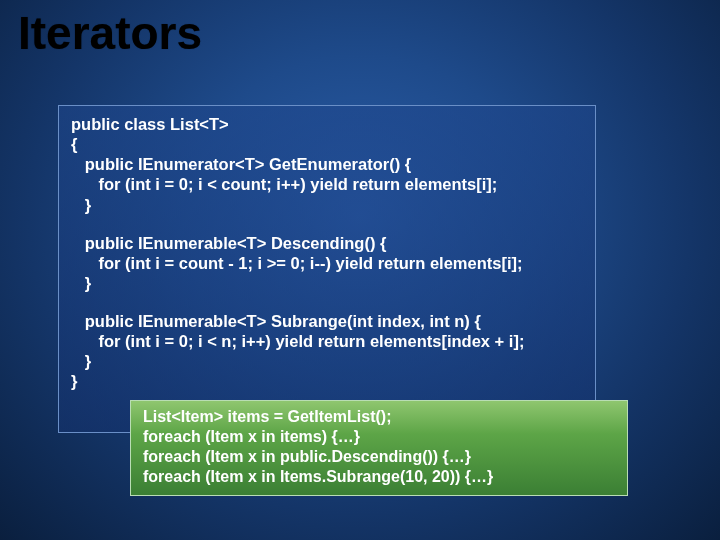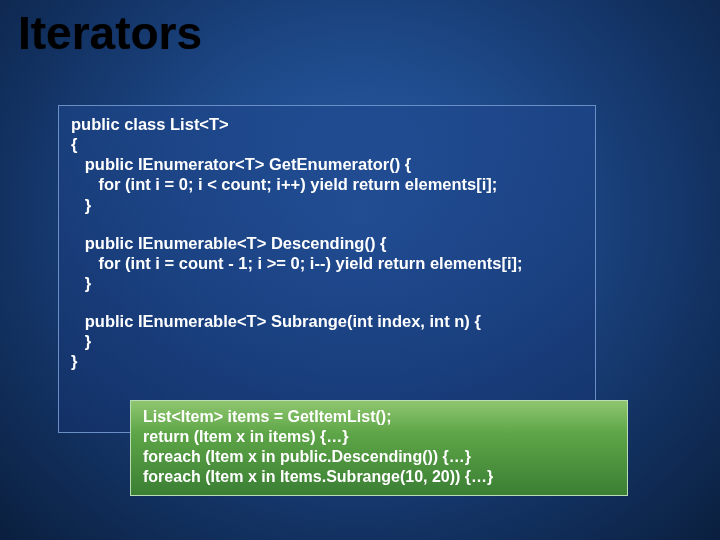--- a/index.html
+++ b/index.html
@@ -69,24 +69,25 @@
     <div class="code-line">{</div>
     <div class="code-line">   public IEnumerator&lt;T&gt; GetEnumerator() {</div>
     <div class="code-line">      for (int i = 0; i &lt; count; i++) yield return elements[i];</div>
     <div class="code-line">   }</div>
     <div class="blank"></div>
     <div class="code-line">   public IEnumerable&lt;T&gt; Descending() {</div>
     <div class="code-line">      for (int i = count - 1; i &gt;= 0; i--) yield return elements[i];</div>
     <div class="code-line">   }</div>
     <div class="blank"></div>
     <div class="code-line">   public IEnumerable&lt;T&gt; Subrange(int index, int n) {</div>
+    <div class="code-line">      for (int i = 0; i &lt; n; i++) yield return elements[index + i];</div>
     <div class="code-line">   }</div>
     <div class="code-line">}</div>
   </div>
 
   <div class="snippet-box">
     <div class="snippet-line">List&lt;Item&gt; items = GetItemList();</div>
-    <div class="snippet-line">return (Item x in items) {…}</div>
+    <div class="snippet-line">foreach (Item x in items) {…}</div>
     <div class="snippet-line">foreach (Item x in public.Descending()) {…}</div>
     <div class="snippet-line">foreach (Item x in Items.Subrange(10, 20)) {…}</div>
   </div>
 
 </div>
 
 </body></html>

